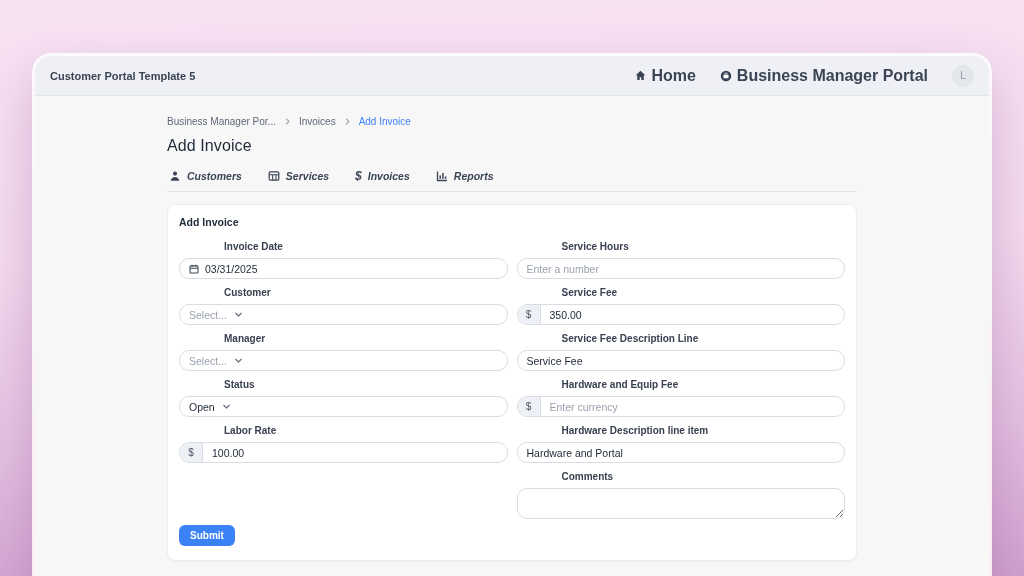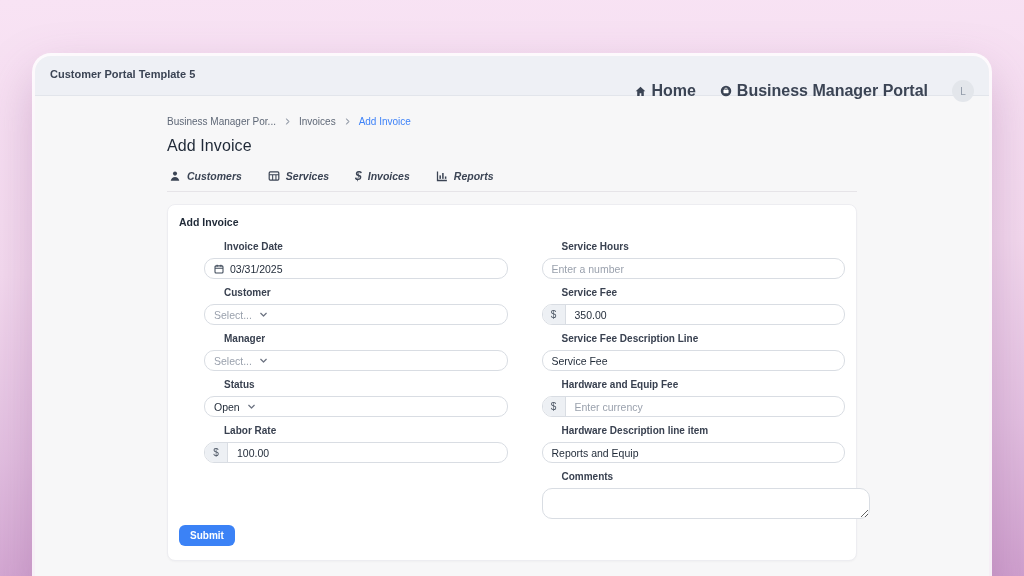--- a/index.html
+++ b/index.html
@@ -9,21 +9,21 @@
     background: linear-gradient(178deg, #f8e3f4 0%, #f3d9ee 45%, #e2bfe0 75%, #cfa0ce 100%);
   }
   .window {
     position: absolute; left: 35px; top: 56px; width: 954px; height: 540px;
     background: #f7f7f8; border-radius: 16px 16px 0 0;
     box-shadow: 0 0 0 3px rgba(255,255,255,0.85), 0 20px 50px rgba(140,80,140,0.35);
     overflow: hidden;
   }
   .window-header {
     height: 40px; background: #eef0f5; border-bottom: 1px solid #e2e5eb;
-    display: flex; padding: 12px 15px; flex-direction: column;
+    display: flex; align-items: center; padding: 0 15px;
   }
   .win-title { font-size: 11px; font-weight: bold; color: #3b4454; }
   .header-right { margin-left: auto; display: flex; align-items: center; gap: 24px; }
   .nav-item { display: flex; align-items: center; gap: 5px; font-size: 16px; font-weight: bold; color: #3b4454; cursor: pointer; }
   .avatar {
     width: 22px; height: 22px; border-radius: 50%; background: #e3e6eb;
     color: #9099a8; font-size: 10px; display: flex; align-items: center; justify-content: center;
   }
   .window-body { height: 499px; overflow: hidden; }
   .content { width: 690px; margin: 0 auto; padding-top: 20px; }
@@ -38,21 +38,21 @@
   .card {
     margin-top: 12px; background: #ffffff; border: 1px solid #ededf1; border-radius: 8px;
     padding: 11px 11px 14px 11px; box-shadow: 0 1px 2px rgba(16,24,40,0.03);
   }
   .card-title { font-size: 10.5px; font-weight: bold; color: #1f2937; }
   .grid { display: grid; grid-template-columns: 1fr 1fr; column-gap: 9px; margin-top: 5px; }
   .field { margin-top: 8px; }
   .field-label { display: block; font-size: 10px; font-weight: bold; color: #394150; margin-bottom: 6px; margin-left: 45px; }
   .control {
     height: 21px; border: 1px solid #d9dde3; border-radius: 10px; background: #fff;
-    display: flex; align-items: center; font-size: 10.5px; color: #1f2937; overflow: hidden; margin-left: 25px;
+    display: flex; align-items: center; font-size: 10.5px; color: #1f2937; overflow: hidden;
   }
   .control .inner-pad { padding: 0 9px; display: flex; align-items: center; gap: 6px; width: 100%; }
   .control.select .inner-pad { justify-content: flex-start; }
   .muted { color: #9aa1ad; }
   .prefix-box {
     align-self: stretch; width: 23px; background: #edf0f4; border-right: 1px solid #d9dde3;
     display: flex; align-items: center; justify-content: center;
     font-size: 10px; color: #4b5563; flex-shrink: 0;
   }
   .currency-value { padding: 0 9px; }
@@ -252,21 +252,21 @@
                 <label class="field-label">Hardware and Equip Fee</label>
                 <div class="control">
                   <span class="prefix-box">$</span>
                   <span class="currency-value muted">Enter currency</span>
                 </div>
               </div>
               <div class="field">
                 <label class="field-label">Hardware Description line item</label>
                 <div class="control">
                   <span class="inner-pad">
-                    <span>Reports and Equip</span>
+                    <span>Hardware and Portal</span>
                   </span>
                 </div>
               </div>
               <div class="field">
               </div>
               <div class="field">
                 <label class="field-label">Comments</label>
                 <textarea class="control" style=""></textarea>
               </div>
             </div>

